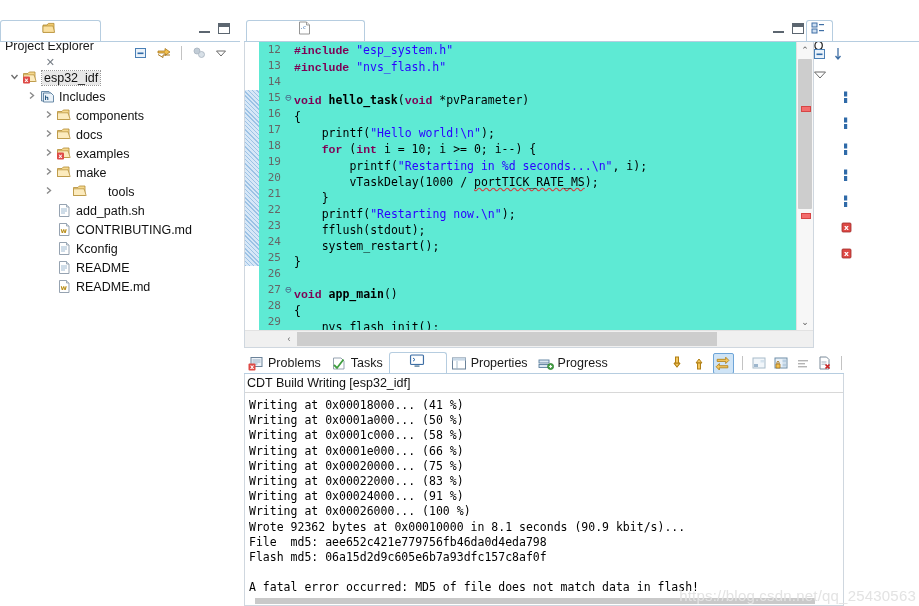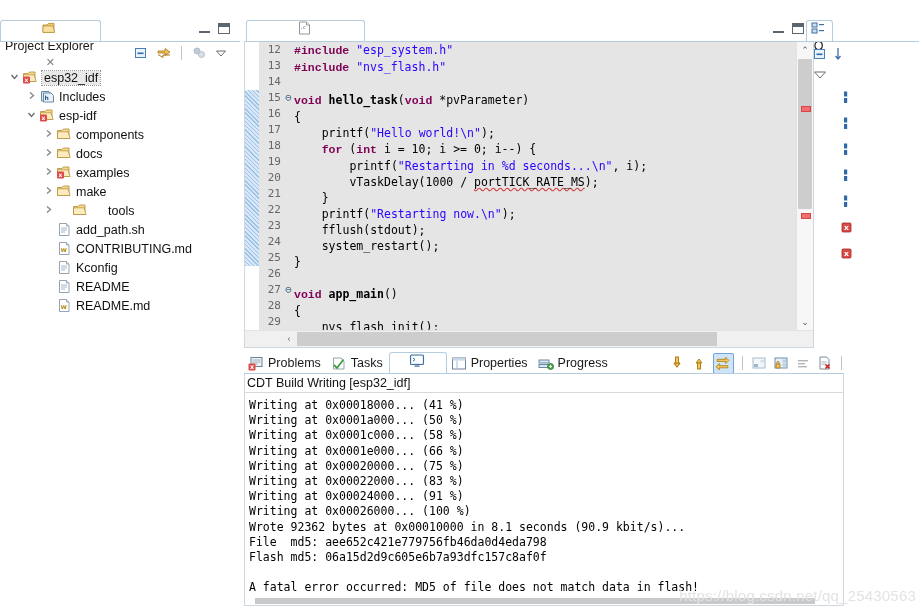--- a/index.html
+++ b/index.html
@@ -144,21 +144,21 @@
 
   
   #editor-part {
     left: 244px; top: 18px;
     width: 570px; height: 330px;
   }
   #editor-tabbar { position: absolute; left: 0; top: 0; right: 0; height: 24px; }
   #editor-area {
     position: absolute;
     left: 0; top: 24px; right: 0; bottom: 0;
-    background: #e5e5e5;
+    background: #5eead4;
     border: 1px solid #cfd7df;
     border-top: none;
     box-sizing: border-box;
     overflow: hidden;
   }
   #code-wrap {
     position: absolute;
     left: 0; top: 0; right: 0; bottom: 17px;
     display: flex;
     overflow: hidden;
@@ -428,34 +428,20 @@
               <path d="M4 2.5 L7.5 5.5 L4 8.5" fill="none" stroke="#8a8a8a" stroke-width="1.4"></path>
             </svg></span>
           <span class="tree-icon">
             <svg width="17" height="15" viewBox="0 0 17 15">
         <path d="M2.5 2.5 L10 2.5 L12.5 5 L12.5 12 L2.5 12 Z" fill="#d9e6f2" stroke="#5b7f9e" stroke-width="0.9"></path>
         <path d="M4.5 4 L12 4 L14.5 6.5 L14.5 13 L4.5 13 Z" fill="#eaf2f9" stroke="#5b7f9e" stroke-width="0.9"></path>
         <text x="5.4" y="11" font-family="DejaVu Sans, sans-serif" font-size="6" fill="#24567f" font-weight="bold">h</text>
       </svg>
           </span>
           <span class="tree-label">Includes</span>
-        </div>
-        <div class="tree-row" style="padding-left: 25px;">
-          <span class="twisty"><svg width="11" height="11" viewBox="0 0 11 11">
-              <path d="M2.5 4 L5.5 7.5 L8.5 4" fill="none" stroke="#6f6f6f" stroke-width="1.4"></path>
-            </svg></span>
-          <span class="tree-icon">
-            <svg width="17" height="15" viewBox="0 0 17 15">
-        <path d="M1.5 3.5 L6 3.5 L7.3 2 L13 2 L13 11.5 L1.5 11.5 Z" fill="#f6d98f" stroke="#b28b34" stroke-width="0.8"></path>
-        <path d="M1.5 4.8 L12 4.8 L14.2 11.5 L1.5 11.5 Z" fill="#fcebbe" stroke="#b28b34" stroke-width="0.7"></path>
-        <rect x="1" y="6.5" width="7" height="7" rx="1" fill="#de4a46"></rect>
-        <text x="2.5" y="12" font-family="DejaVu Sans, sans-serif" font-size="6" fill="#ffffff" font-weight="bold">x</text>
-      </svg>
-          </span>
-          <span class="tree-label">esp-idf</span>
         </div>
         <div class="tree-row" style="padding-left: 42px;">
           <span class="twisty"><svg width="11" height="11" viewBox="0 0 11 11">
               <path d="M4 2.5 L7.5 5.5 L4 8.5" fill="none" stroke="#8a8a8a" stroke-width="1.4"></path>
             </svg></span>
           <span class="tree-icon">
             <svg width="17" height="15" viewBox="0 0 17 15">
         <path d="M1.5 3.5 L6 3.5 L7.3 2 L13 2 L13 11.5 L1.5 11.5 Z" fill="#f6d98f" stroke="#b28b34" stroke-width="0.8"></path>
         <path d="M1.5 4.8 L12 4.8 L14.2 11.5 L1.5 11.5 Z" fill="#fcebbe" stroke="#b28b34" stroke-width="0.7"></path>
       </svg>

